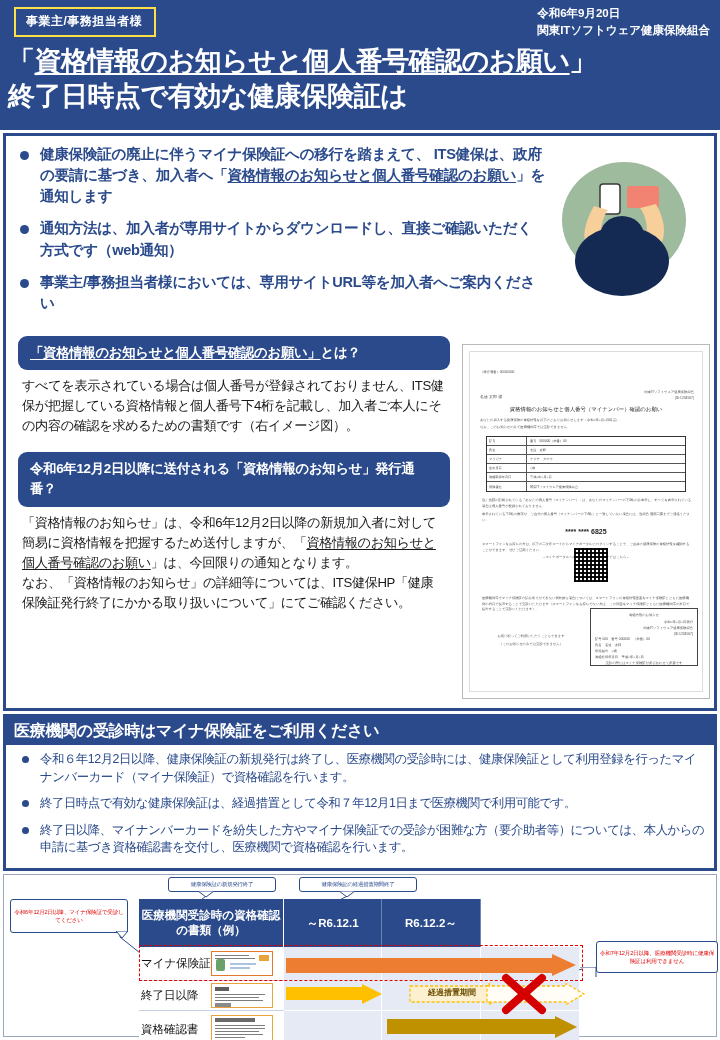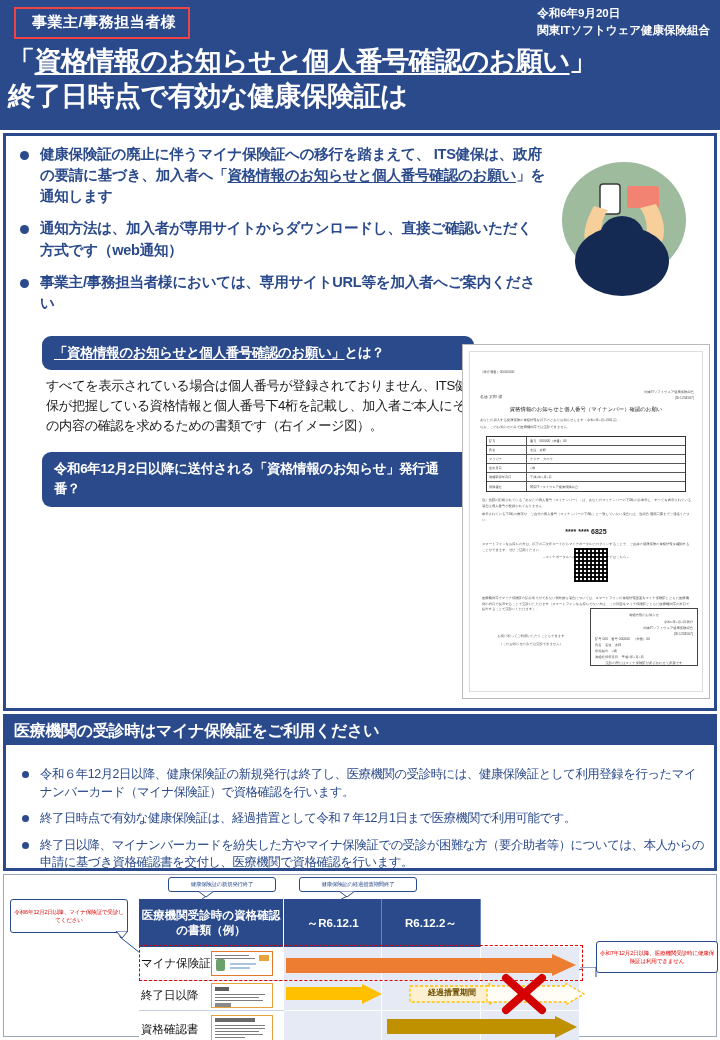--- a/index.html
+++ b/index.html
@@ -12,22 +12,22 @@
   .page { position: relative; width: 720px; height: 1040px; background:#fff; }
 
   
   .header {
     position: absolute; left:0; top:0; width:720px; height:130px;
     background:#2a4a8b;
     color:#ffffff;
   }
   .addressee-box {
     position:absolute; left:14px; top:7px;
-    border:2px solid #ef4444; padding:4px 12px 5px 16px;
-    font-size:15px; font-weight:bold; letter-spacing:.5px;
+    border:2px solid #fde047; padding:4px 12px 5px 10px;
+    font-size:12px; font-weight:bold; letter-spacing:.5px;
   }
   .header-meta {
     position:absolute; right:10px; top:5px; 
     font-size:11.5px; line-height:1.45; font-weight:bold;
   }
   .header-title {
     position:absolute; left:8px; top:44px; width:706px;
     font-size:27px; font-weight:bold; line-height:1.28; letter-spacing:-0.5px;
   }
   .header-title .ul { text-decoration: underline; text-underline-offset:3px; }
@@ -56,21 +56,21 @@
     font-size:13.4px; font-weight:bold; line-height:1.5;
     padding:7px 12px; letter-spacing:-0.3px;
   }
   .sub-head .ul { text-decoration:underline; text-underline-offset:2px; }
   .sub-body {
     color:#1a1a1a; font-size:13.2px; line-height:1.52; letter-spacing:-0.4px;
     padding:6px 4px 0 4px;
   }
   .sub-body .ul { text-decoration:underline; text-underline-offset:2px; }
 
-  .left-col { position:absolute; left:12px; top:200px; width:432px;margin-left:24px; }
+  .left-col { position:absolute; left:12px; top:200px; width:432px; }
   .block-2 { margin-top:16px; }
 
   
   .doc-preview {
     position:absolute; left:456px; top:208px; width:248px; height:355px;
     border:1px solid #b9b9b9; background:#fff; overflow:hidden;
   }
   .doc-inner { position:absolute; left:6px; top:6px; right:6px; bottom:6px; border:1px solid #ddd; }
   .doc-title {
     position:absolute; left:0; right:0; top:54px; text-align:center;
@@ -94,21 +94,21 @@
   
   .med-frame {
     position:absolute; left:3px; top:714px; width:714px; height:157px;
     border:3px solid #2a4a8b; background:#fff;
   }
   .med-head {
     position:absolute; left:0; top:0; width:100%; height:28px;
     background:#2a4a8b; color:#fff; font-size:16px; font-weight:bold;
     display:flex; align-items:center; padding-left:8px; letter-spacing:-0.3px;
   }
-  .med-bullets { position:absolute; left:8px; top:34px; right:6px;margin-top:15px; }
+  .med-bullets { position:absolute; left:8px; top:34px; right:6px; }
   .med-bullet { position:relative; padding-left:26px; margin-bottom:9px;
     color:#2a4a8b; font-size:12.4px; line-height:1.42; letter-spacing:-0.45px; }
   .med-bullet::before {
     content:""; position:absolute; left:8px; top:5px;
     width:7px; height:7px; border-radius:50%; background:#2a4a8b;
   }
 
   
   .tl-frame {
     position:absolute; left:3px; top:874px; width:714px; height:163px;
@@ -200,20 +200,24 @@
 
     <div class="left-col">
 
       <div class="sub-head">
         <span class="ul">「資格情報のお知らせと個人番号確認のお願い」</span><span>とは？</span>
       </div>
       <div class="sub-body">すべてを表示されている場合は個人番号が登録されておりません、ITS健保が把握している資格情報と個人番号下4桁を記載し、加入者ご本人にその内容の確認を求めるための書類です（右イメージ図）。</div>
 
       <div class="block-2">
         <div class="sub-head">令和6年12月2日以降に送付される「資格情報のお知らせ」発行通番？</div>
+        <div class="sub-body">
+          <span>「資格情報のお知らせ」は、令和6年12月2日以降の新規加入者に対して簡易に資格情報を把握するため送付しますが、「</span><span class="ul">資格情報のお知らせと個人番号確認のお願い</span><span>」は、今回限りの通知となります。</span><br>
+          <span>なお、「資格情報のお知らせ」の詳細等については、ITS健保HP「健康保険証発行終了にかかる取り扱いについて」にてご確認ください。</span>
+        </div>
       </div>
     </div>
 
     <div class="doc-preview">
       <div class="doc-inner">
         <div class="doc-txt" style="left:10px; top:18px;">（発行通番）00000000</div>
         <div class="doc-txt" style="right:8px; top:38px; text-align:right;">関東ITソフトウェア健康保険組合</div>
         <div class="doc-txt" style="right:8px; top:44px; text-align:right;">(ID:1234567)</div>
         <div class="doc-txt" style="left:10px; top:42px; font-size:4px;">名達 太郎 様</div>
         <div class="doc-title">資格情報のお知らせと個人番号（マイナンバー）確認のお願い</div>

